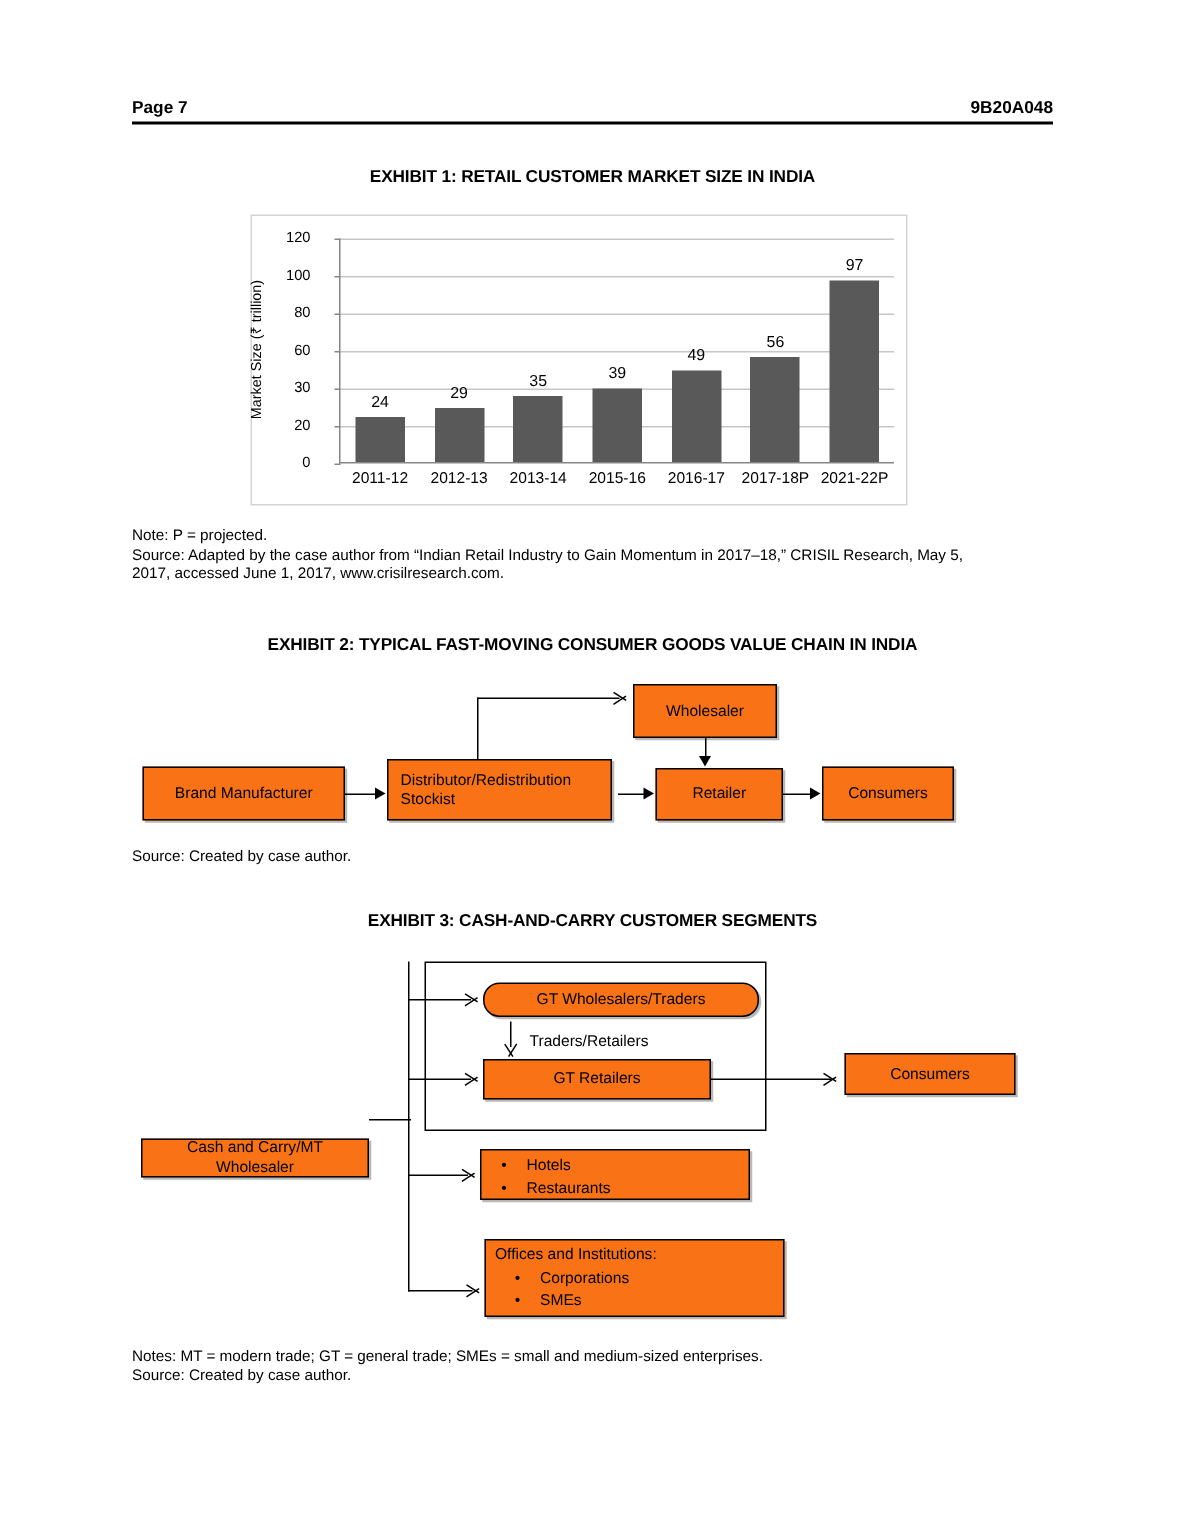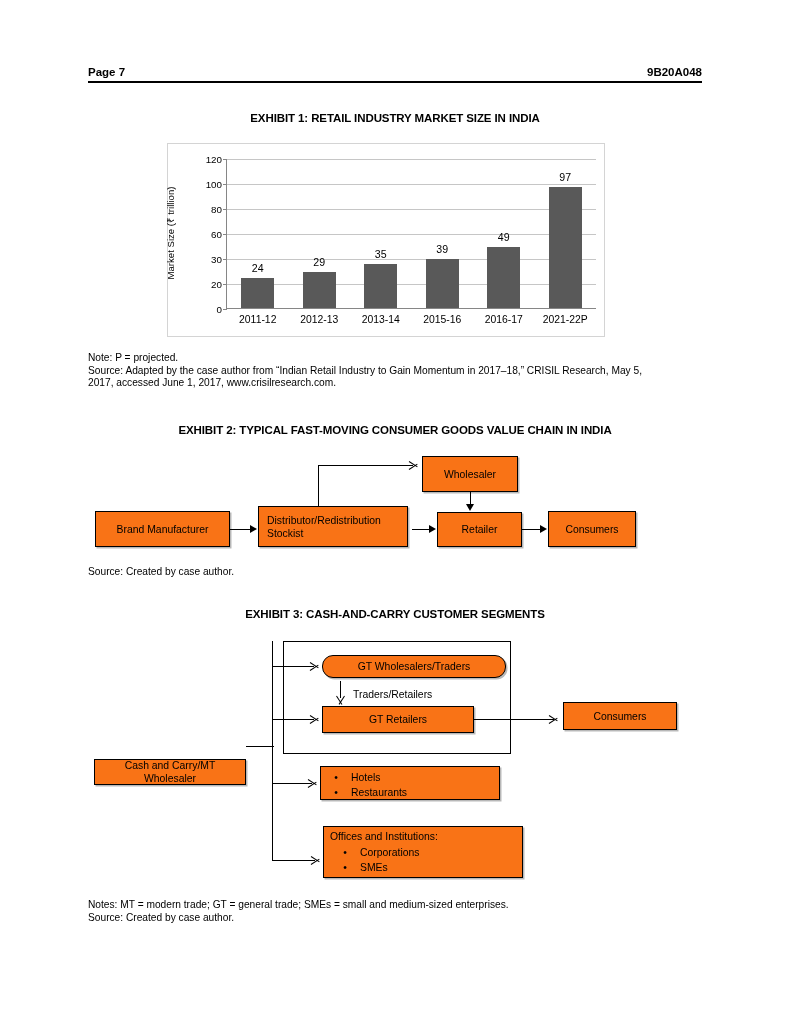--- a/index.html
+++ b/index.html
@@ -82,21 +82,21 @@
   .gridline {
     position: absolute;
     left: 0;
     right: 0;
     height: 1px;
     background: #c6c6c6;
   }
   .ytick-label {
     position: absolute;
     right: 100%;
-    margin-right: 5px;
+    margin-right: 20px;
     transform: translateY(-50%);
     font-size: 9.8px;
     white-space: nowrap;
   }
   .ytick-mark {
     position: absolute;
     right: 100%;
     width: 4px;
     height: 1px;
     background: #868686;
@@ -225,21 +225,21 @@
   .bullet-dot { width: 30px; text-align: center; }
 </style>
 </head>
 <body>
 
 <div class="page-header">
   <span>Page 7</span>
   <span>9B20A048</span>
 </div>
 
-<div class="exhibit-title" style="left:88px; top:112px; width:614px;">EXHIBIT 1: RETAIL INDUSTRY MARKET SIZE IN INDIA</div>
+<div class="exhibit-title" style="left:88px; top:112px; width:614px;">EXHIBIT 1: RETAIL CUSTOMER MARKET SIZE IN INDIA</div>
 
 <div id="chart-frame">
   <div id="chart-ylabel">Market Size (₹ trillion)</div>
   <div id="chart-plot">
     <div id="gridlines">
         <div class="gridline" style="top: 125px;"></div>
         <div class="gridline" style="top: 100px;"></div>
         <div class="gridline" style="top: 75px;"></div>
         <div class="gridline" style="top: 50px;"></div>
         <div class="gridline" style="top: 25px;"></div>
@@ -281,20 +281,25 @@
           <div class="bar-value" style="bottom: 52.75px;">39</div>
           <div class="bar-rect" style="height: 48.75px; background: rgb(89, 89, 89);"></div>
           <div class="xtick-label">2015-16</div>
         </div>
         <div class="bar-slot">
           <div class="bar-value" style="bottom: 65.25px;">49</div>
           <div class="bar-rect" style="height: 61.25px; background: rgb(89, 89, 89);"></div>
           <div class="xtick-label">2016-17</div>
         </div>
         <div class="bar-slot">
+          <div class="bar-value" style="bottom: 74px;">56</div>
+          <div class="bar-rect" style="height: 70px; background: rgb(89, 89, 89);"></div>
+          <div class="xtick-label">2017-18P</div>
+        </div>
+        <div class="bar-slot">
           <div class="bar-value" style="bottom: 125.25px;">97</div>
           <div class="bar-rect" style="height: 121.25px; background: rgb(89, 89, 89);"></div>
           <div class="xtick-label">2021-22P</div>
         </div>
       </div>
   </div>
 </div>
 
 <div class="note-block" style="left:88px; top:352px; width:614px;">
   <div>Note: P = projected.</div>

